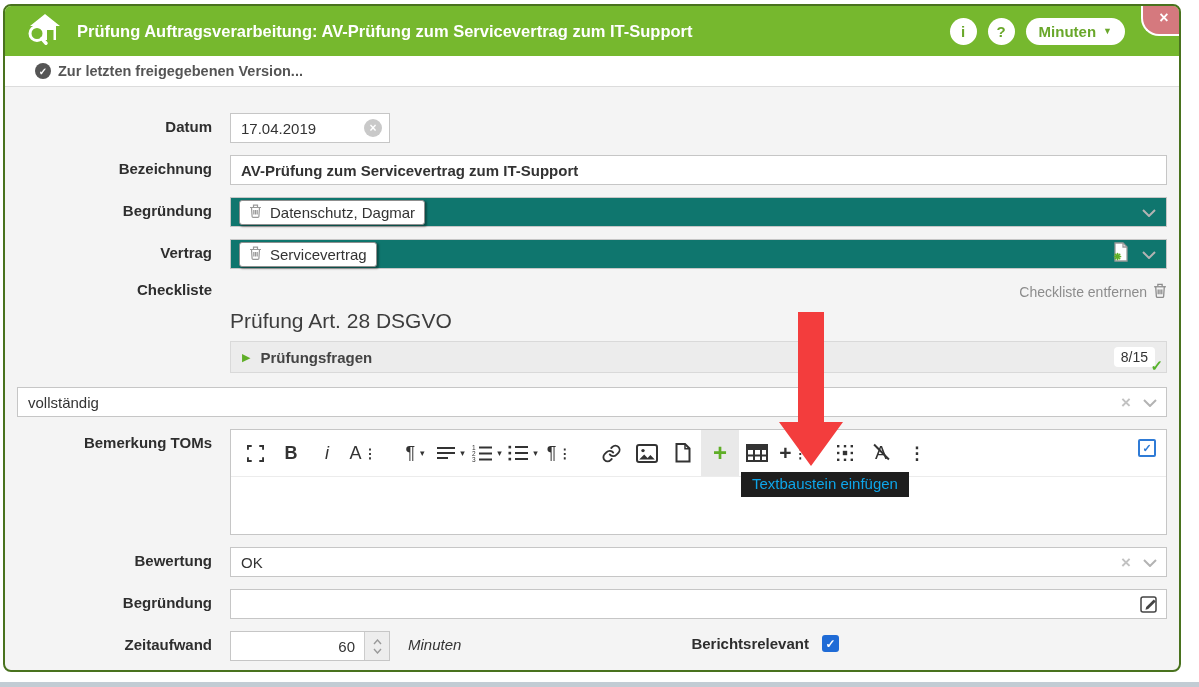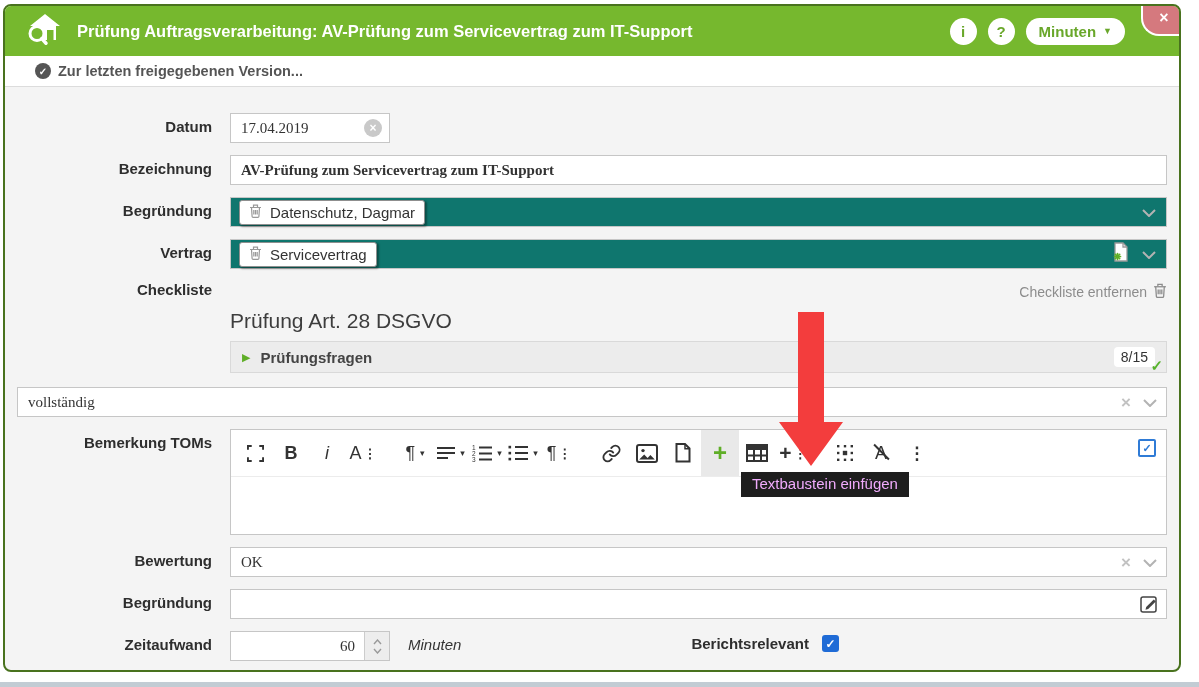--- a/index.html
+++ b/index.html
@@ -30,21 +30,21 @@
     font-weight:bold; display:flex; align-items:center; justify-content:center; flex:0 0 auto;}
   .version-text {color:#555; font-weight:bold; font-size:14.5px;}
 
   
   .content {padding:26px 12px 0 12px;}
   .row {display:flex; align-items:flex-start; margin-bottom:12px;}
   .lbl {width:195px; min-width:195px; text-align:right; font-weight:bold; color:#2e2e2e; font-size:15px;
     padding-top:5px; margin-right:18px;}
   .field {flex:1; position:relative;}
   .inp {box-sizing:border-box; width:100%; height:30px; border:1px solid #c6c6c6; background:#fff;
-    font-family:Liberation Serif, serif; font-size:15px; color:#333; padding:4px 10px; outline:none;}
+    font-family:Liberation Sans, sans-serif; font-size:15px; color:#333; padding:4px 10px; outline:none;}
   .inp.bold {font-weight:bold;}
   .datum-wrap {width:160px; position:relative;}
   .clear-circle {position:absolute; right:8px; top:6px; width:18px; height:18px; border-radius:50%; background:#c9c9c9;
     color:#fff; font-size:12px; font-weight:bold; display:flex; align-items:center; justify-content:center;
     border:none; cursor:pointer; font-family:inherit;}
 
   .tagbox {box-sizing:border-box; height:30px; border:1px solid #c6c6c6; background:#0f766e; display:flex;
     align-items:center; padding:0 8px; position:relative;}
   .tag {display:inline-flex; align-items:center; gap:8px; border:1px solid #8f8f8f; border-radius:3px;
     box-shadow:1.5px 1.5px 2px rgba(0,0,0,0.35); padding:0 9px; font-size:15px; color:#333; background:#fff;
@@ -87,21 +87,21 @@
   .num-wrap input {text-align:right; padding-right:34px;}
   .spinner {position:absolute; right:1px; top:1px; bottom:1px; width:24px; background:#ededed; border-left:1px solid #ccc;
     display:flex; flex-direction:column; align-items:center; justify-content:center; gap:3px; cursor:pointer;}
   .unit {margin-left:18px; padding-top:5px; font-size:15px; color:#333;font-style:italic;}
   .br-group {margin-left:230px; display:flex; align-items:center; gap:13px; padding-top:4px;}
   .br-label {font-weight:bold; font-size:15px; color:#2e2e2e;}
   .blue-check {width:17px; height:17px; border-radius:3px; background:#1f6bd6; color:#fff; font-size:12px;
     font-weight:bold; display:flex; align-items:center; justify-content:center; cursor:pointer;}
 
   
-  .tooltip {position:absolute; left:741px; top:472px; background:#1e1e1e; color:#f0abfc; font-size:15px;
+  .tooltip {position:absolute; left:741px; top:472px; background:#1e1e1e; color:#0ea5e9; font-size:15px;
     padding:3px 11px 5px 11px; z-index:60; white-space:nowrap;}
   .red-arrow {position:absolute; left:773px; top:310px; z-index:55;}
   .bottom-strip {position:absolute; left:0; right:0; bottom:0; height:5px; background:#c2ccd4;}
 </style>
 </head>
 <body>
 
 <div class="stage">
   <div class="window">
 

